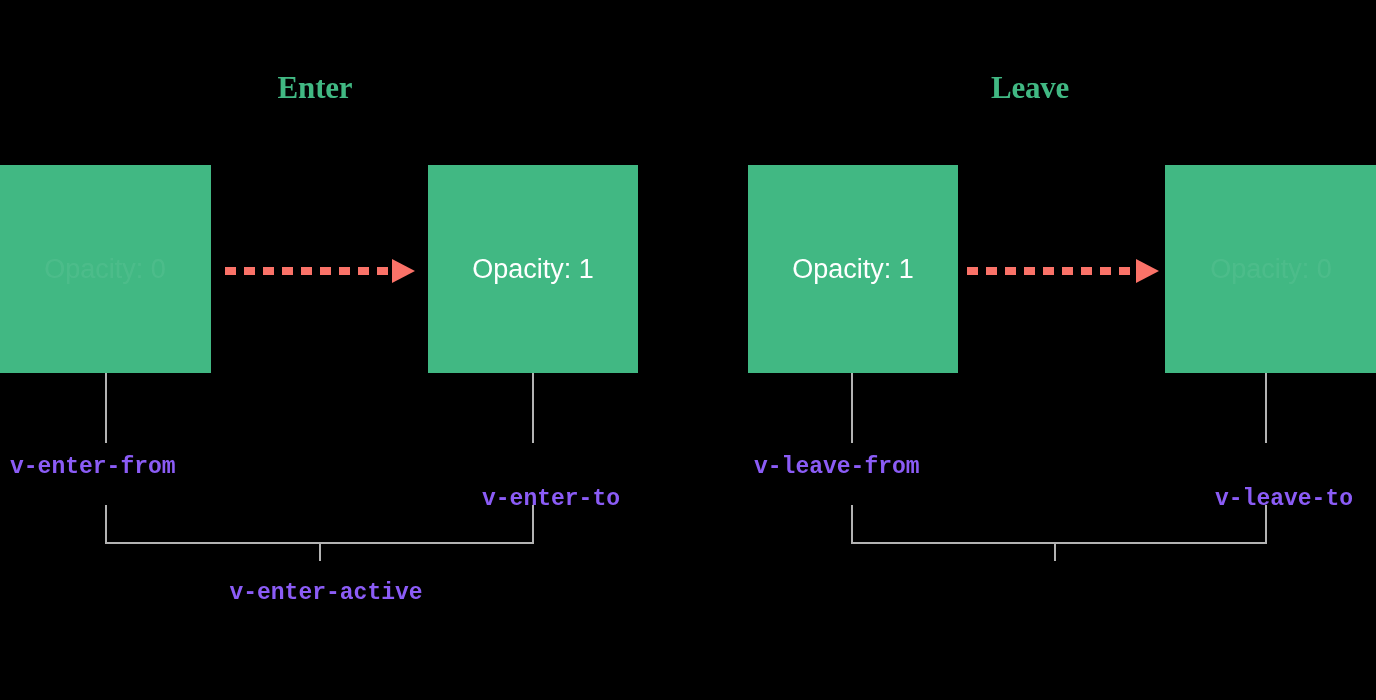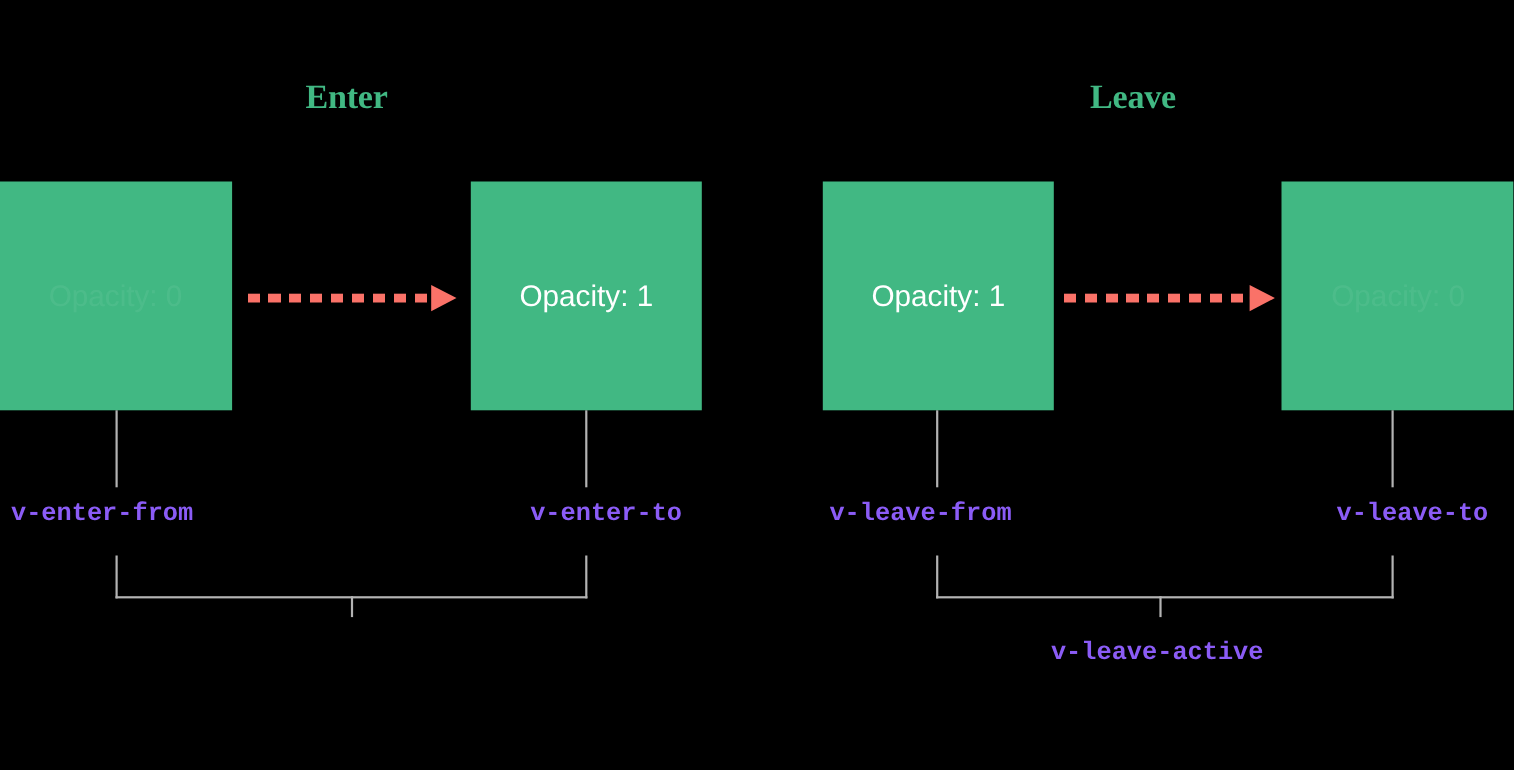--- a/index.html
+++ b/index.html
@@ -96,21 +96,21 @@
     position: absolute;
     font-family: "Liberation Mono", monospace;
     font-size: 23px;
     font-weight: bold;
     color: #8b5cf6;
     white-space: nowrap;
     line-height: 1;
     transform: translateX(-50%);
   }
   .class-label.left-anchor  { transform: none; }
-  .class-label.right-anchor { transform: translateX(-100%); }
+  .class-label.right-anchor { transform: translateX(-100%); margin-top: 32px; }
 </style>
 </head>
 <body>
 
 <div id="canvas">
 
   <div class="phase-title" style="left:315px; top:72px;">Enter</div>
 
   <div class="state-box faded" style="left:-1px; top:165px; width:212px; height:208px;">
     <span class="box-label">Opacity: 0</span>
@@ -127,20 +127,21 @@
 
   <div class="stem" style="left:105px; top:373px; height:70px;"></div>
   <div class="stem" style="left:532px; top:373px; height:70px;"></div>
 
   <div class="class-label left-anchor" style="left:10px; top:456px;">v-enter-from</div>
   <div class="class-label right-anchor" style="left:620px; top:456px;">v-enter-to</div>
 
   <div class="bracket" style="left:105px; top:505px; width:429px; height:39px;"></div>
   <div class="stem" style="left:319px; top:542px; height:19px;"></div>
 
+  <div class="class-label" style="left:326px; top:582px;">v-enter-active</div>
 
   <div class="phase-title" style="left:1030px; top:72px;">Leave</div>
 
   <div class="state-box" style="left:748px; top:165px; width:210px; height:208px;">
     <span class="box-label">Opacity: 1</span>
   </div>
 
   <div class="arrow" style="left:967px; top:267px; width:192px;">
     <div class="shaft" style="width:170px;"></div>
     <div class="head" style="left:169px;"></div>
@@ -152,15 +153,14 @@
 
   <div class="stem" style="left:851px; top:373px; height:70px;"></div>
   <div class="stem" style="left:1265px; top:373px; height:70px;"></div>
 
   <div class="class-label left-anchor" style="left:754px; top:456px;">v-leave-from</div>
   <div class="class-label right-anchor" style="left:1353px; top:456px;">v-leave-to</div>
 
   <div class="bracket" style="left:851px; top:505px; width:416px; height:39px;"></div>
   <div class="stem" style="left:1054px; top:542px; height:19px;"></div>
 
-  <div class="class-label" style="left:1052px; top:582px;">v-leave-active</div>
 
 </div>
 
 </body></html>

